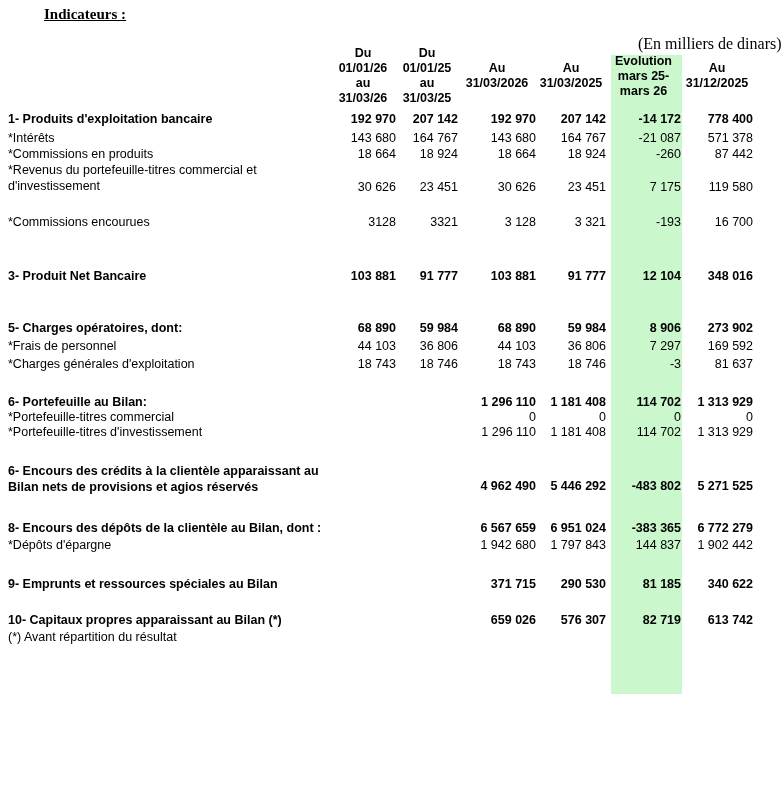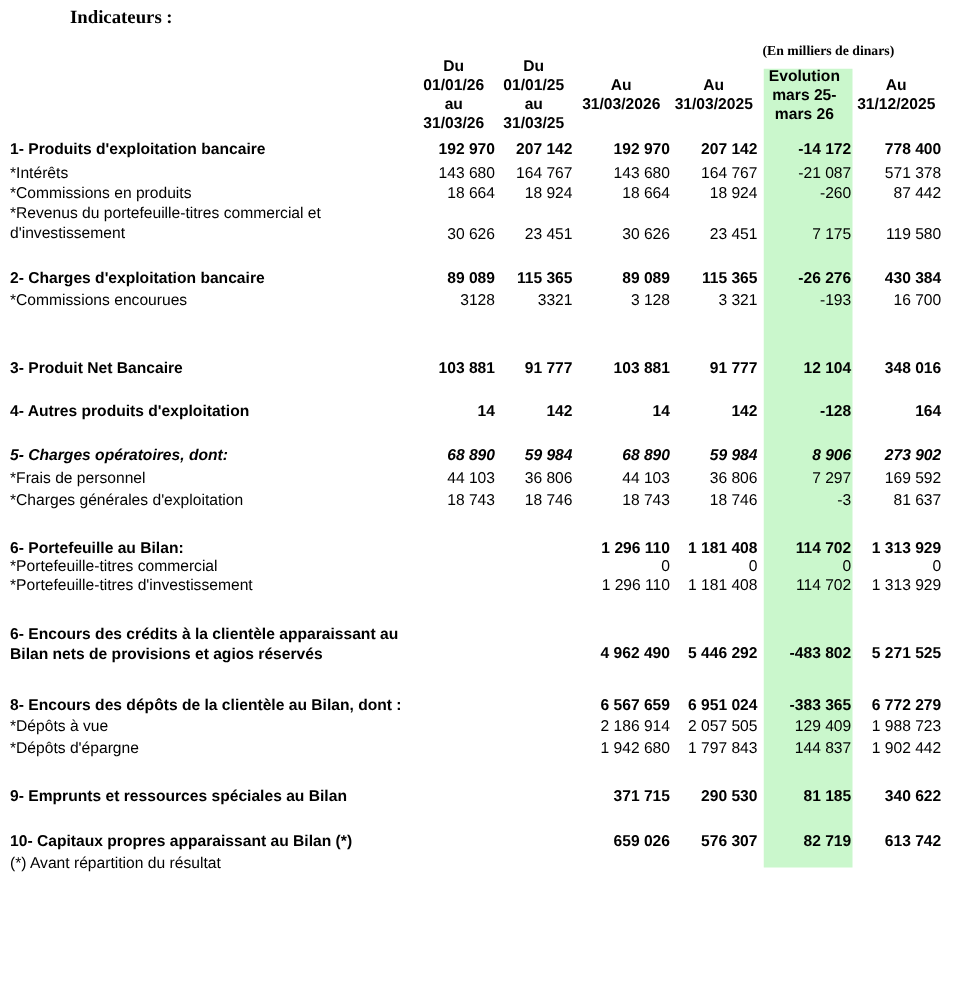--- a/index.html
+++ b/index.html
@@ -8,33 +8,34 @@
     width:784px;
     height:799px;
     background:#ffffff;
     font-family:"Liberation Sans", sans-serif;
     font-size:12.5px;
     color:#000;
     overflow:hidden;
   }
   .title{
     position:absolute;
-    left:56px;
+    left:44px;
     top:6px;
     font-family:"Liberation Serif", serif;
     font-size:15px;
     font-weight:bold;
+    text-decoration:underline;
   }
   .unit-note{
     position:absolute;
-    left:610px;
+    left:638px;
     top:35px;
     font-family:"Liberation Serif", serif;
-    font-size:11px;
-    font-weight:bold;
+    font-size:16px;
+    font-weight:normal;
     white-space:nowrap;
   }
   .green-band{
     position:absolute;
     left:611px;
     top:55px;
     width:71px;
     height:639px;
   }
   table.indicators{
@@ -146,29 +147,20 @@
           <td class="val c1">30 626</td>
           <td class="val c2">23 451</td>
           <td class="val c3">30 626</td>
           <td class="val c4">23 451</td>
           <td class="val c5">7 175</td>
           <td class="val c6">119 580</td>
         </tr>
         <tr style="height: 17px;">
           <td colspan="7"></td>
         </tr>
-        <tr class="bold item" style="height: 18px;">
-          <td class="label">2- Charges d'exploitation bancaire</td>
-          <td class="val c1">89 089</td>
-          <td class="val c2">115 365</td>
-          <td class="val c3">89 089</td>
-          <td class="val c4">115 365</td>
-          <td class="val c5">-26 276</td>
-          <td class="val c6">430 384</td>
-        </tr>
         <tr class="sub" style="height: 18px;">
           <td class="label">*Commissions encourues</td>
           <td class="val c1">3128</td>
           <td class="val c2">3321</td>
           <td class="val c3">3 128</td>
           <td class="val c4">3 321</td>
           <td class="val c5">-193</td>
           <td class="val c6">16 700</td>
         </tr>
         <tr style="height: 36px;">
@@ -179,33 +171,24 @@
           <td class="val c1">103 881</td>
           <td class="val c2">91 777</td>
           <td class="val c3">103 881</td>
           <td class="val c4">91 777</td>
           <td class="val c5">12 104</td>
           <td class="val c6">348 016</td>
         </tr>
         <tr style="height: 17px;">
           <td colspan="7"></td>
         </tr>
+        <tr style="height: 17px;">
+          <td colspan="7"></td>
+        </tr>
         <tr class="bold item" style="height: 18px;">
-          <td class="label">4- Autres produits d'exploitation</td>
-          <td class="val c1">14</td>
-          <td class="val c2">142</td>
-          <td class="val c3">14</td>
-          <td class="val c4">142</td>
-          <td class="val c5">-128</td>
-          <td class="val c6">164</td>
-        </tr>
-        <tr style="height: 17px;">
-          <td colspan="7"></td>
-        </tr>
-        <tr class="bold item" style="height: 18px; font-style: italic;">
           <td class="label">5- Charges opératoires, dont:</td>
           <td class="val c1">68 890</td>
           <td class="val c2">59 984</td>
           <td class="val c3">68 890</td>
           <td class="val c4">59 984</td>
           <td class="val c5">8 906</td>
           <td class="val c6">273 902</td>
         </tr>
         <tr class="sub" style="height: 18px;">
           <td class="label">*Frais de personnel</td>
@@ -274,29 +257,20 @@
         <tr class="bold item" style="height: 17px;">
           <td class="label">8- Encours des dépôts de la clientèle au Bilan, dont :</td>
           <td class="val c1"></td>
           <td class="val c2"></td>
           <td class="val c3">6 567 659</td>
           <td class="val c4">6 951 024</td>
           <td class="val c5">-383 365</td>
           <td class="val c6">6 772 279</td>
         </tr>
         <tr class="sub" style="height: 17px;">
-          <td class="label">*Dépôts à vue</td>
-          <td class="val c1"></td>
-          <td class="val c2"></td>
-          <td class="val c3">2 186 914</td>
-          <td class="val c4">2 057 505</td>
-          <td class="val c5">129 409</td>
-          <td class="val c6">1 988 723</td>
-        </tr>
-        <tr class="sub" style="height: 17px;">
           <td class="label">*Dépôts d'épargne</td>
           <td class="val c1"></td>
           <td class="val c2"></td>
           <td class="val c3">1 942 680</td>
           <td class="val c4">1 797 843</td>
           <td class="val c5">144 837</td>
           <td class="val c6">1 902 442</td>
         </tr>
         <tr style="height: 21px;">
           <td colspan="7"></td>

